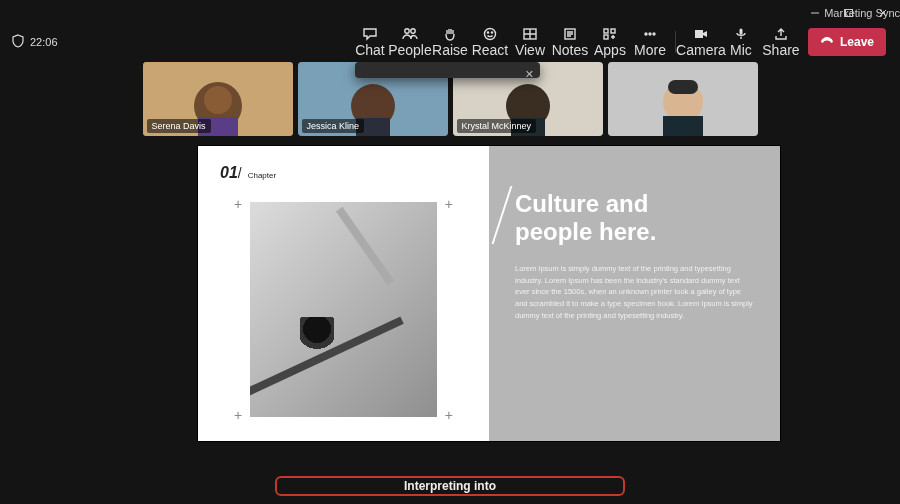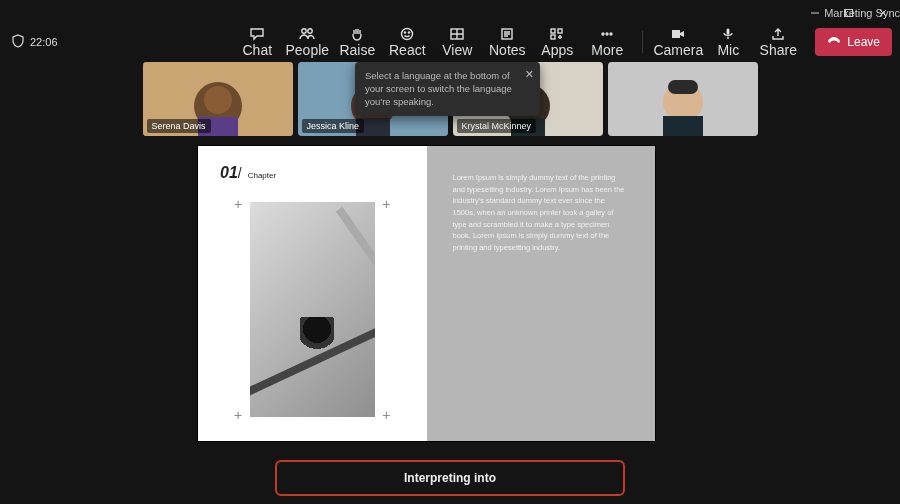--- a/index.html
+++ b/index.html
@@ -20,33 +20,33 @@
   .titlebar {
     height:26px; display:flex; align-items:center; justify-content:flex-end;
     background:var(--bg-dark); position:relative; font-size:11px; color:#ccc;
   }
   .win-controls { position:absolute; right:0; top:0; display:flex; height:26px; }
   .win-controls div { width:34px; display:flex; align-items:center; justify-content:center; font-size:11px; color:#ccc; }
   .win-controls svg { stroke:#ccc; }
   
   .toolbar {
     height:32px; display:flex; align-items:center; justify-content:flex-end;
-    padding:0 8px; gap:12px; background:var(--bg-dark);
+    padding:0 14px; gap:2px; background:var(--bg-dark);
   }
   .toolbar .left { position:absolute; left:12px; display:flex; align-items:center; gap:6px; font-size:11px; color:#ddd;}
   .tbtn {
     display:flex; flex-direction:column; align-items:center; justify-content:center;
     width:38px; height:30px; color:#ddd; font-size:14px; gap:1px; border-radius:3px;
   }
   .tbtn .ico { width:16px; height:14px; display:flex; align-items:center; justify-content:center; }
   .tbtn svg { stroke:#ddd; fill:none; stroke-width:1.4; }
   .vsep { width:1px; height:22px; background:#3a3a3a; margin:0 4px; }
   .leave-btn {
     background:var(--red); color:#fff; height:28px; padding:0 12px;
-    border-radius:4px; display:flex; align-items:center; gap:6px; font-size:12px; font-weight:400;
+    border-radius:4px; display:flex; align-items:center; gap:6px; font-size:12px; font-weight:700;
     margin-left:6px;
   }
   .leave-btn svg { fill:#fff; }
   
   .video-strip {
     display:flex; gap:5px; padding:4px 80px; height:82px; justify-content:center;
   }
   .vtile {
     flex:1; max-width:150px; height:74px; background:#333; border-radius:4px;
     position:relative; overflow:hidden;text-align:center;
@@ -66,21 +66,21 @@
   .tooltip {
     position:absolute; left:355px; top:62px; width:185px;
     background:#2d2d2d; color:#fff; border-radius:4px; padding:8px 10px;
     font-size:9.5px; z-index:10; box-shadow:0 4px 12px rgba(0,0,0,.5);
   }
   .tooltip .tt-head { display:flex; align-items:center; gap:5px; font-weight:600; font-size:10px; margin-bottom:3px;}
   .tooltip .tt-body { color:#bbb; line-height:1.35; }
   .tooltip .tt-close { position:absolute; right:6px; top:6px; color:#bbb; font-size:11px; }
   
   .stage {
-    position:absolute; left:198px; top:146px; width:457px; height:295px;
+    position:absolute; left:198px; top:146px; width:582px; height:295px;
     background:#7dd3fc; display:flex; box-shadow:0 0 0 1px #000;
   }
   .stage-left {
     width:50%; background:#fff; color:#222; position:relative; padding:18px 22px;
     font-family: Georgia, 'Times New Roman', serif;
   }
   .chap-num { font-size:16px; font-weight:700; font-style:italic; }
   .chap-line { font-size:8px; margin-left:2px; color:#222; }
   .crop { position:absolute; font-size:14px; color:#888; font-weight:300;}
   .crop.tl { left:36px; top:50px;} .crop.tr { right:36px; top:50px;}
@@ -106,21 +106,21 @@
     position:relative;
   }
   .hero::before {
     content:""; position:absolute; left:-14px; top:-4px; width:2px; height:58px;
     background:#fff; transform:skewX(-18deg);
   }
   .para { font-size:7.5px; line-height:1.55; color:#f0f0f0; margin-bottom:10px; }
   
   .interp-bar {
     position:absolute; left:50%; transform:translateX(-50%); bottom:8px;
-    width:350px; height:36px; border:2px solid #c0392b; border-radius:6px;
+    width:350px; height:20px; border:2px solid #c0392b; border-radius:6px;
     display:flex; align-items:center; justify-content:center; gap:12px;
     background:rgba(20,20,20,.6); padding:0 10px;
   }
   .interp-label { font-size:12px; color:#eee; font-weight:600; }
   .lang-seg {
     display:flex; height:26px; border-radius:4px; overflow:hidden;
     border:1px solid #555;
   }
   .lang-btn {
     width:86px; display:flex; align-items:center; justify-content:center;
@@ -315,35 +315,38 @@
           <circle cx="75" cy="40" r="20" fill="#d9b591"></circle>
           <rect x="60" y="18" width="30" height="14" rx="7" fill="#2a2a2a"></rect>
           <rect x="55" y="54" width="40" height="22" fill="#1a2a33"></rect>
         </svg>
     </div>
   </div>
 </div>
 
 <div class="tooltip">
   <div class="tt-close">✕</div>
-  <div class="tt-body">Select a language at the bottom of your screen to switch the language you're speaking.</div>
 </div>
 
 <div class="stage">
   <div class="stage-left">
     <span class="chap-num">01</span><span style="font-size:14px;">/</span>
     <span class="chap-line">Chapter</span>
     <span class="crop tl">+</span>
     <span class="crop tr">+</span>
     <span class="crop bl">+</span>
     <span class="crop br">+</span>
     <div class="photo">
       <div class="spool"></div>
     </div>
   </div>
   <div class="stage-right">
+    <div class="hero">
+      <span>Culture and</span><br>
+      <span>people here.</span>
+    </div>
     <div class="para">Lorem Ipsum is simply dummy text of the printing and typesetting industry. Lorem Ipsum has been the industry's standard dummy text ever since the 1500s, when an unknown printer took a galley of type and scrambled it to make a type specimen book. Lorem Ipsum is simply dummy text of the printing and typesetting industry.</div>
   </div>
 </div>
 
 <div class="interp-bar">
   <span class="interp-label">Interpreting into</span>
 </div>
 
 </body></html>

